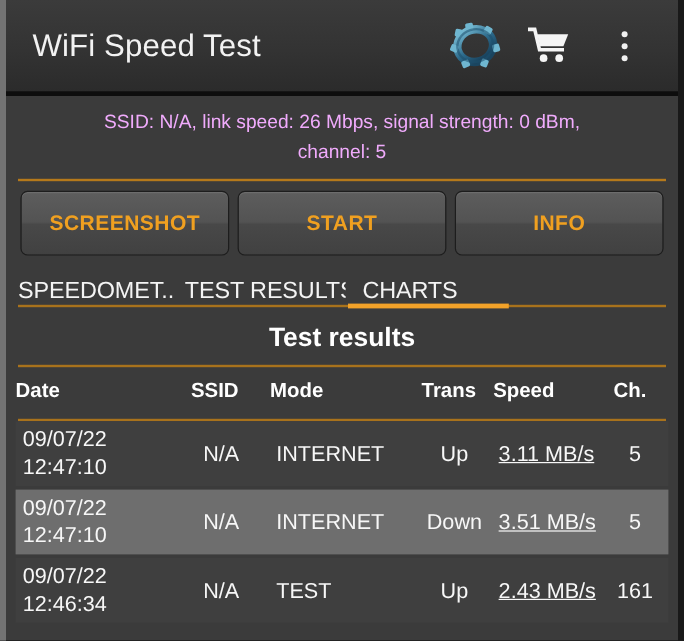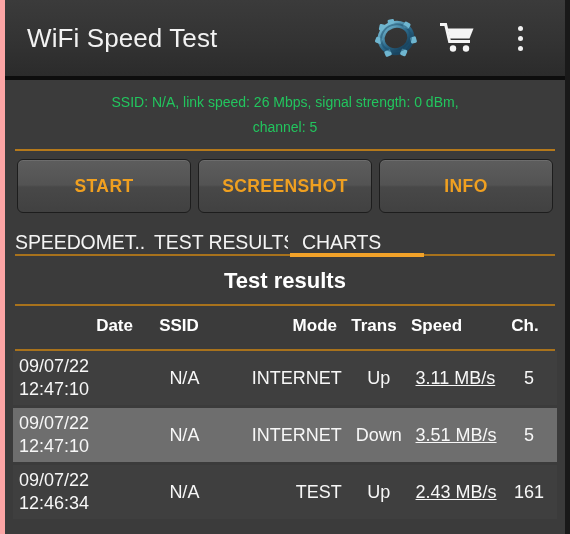--- a/index.html
+++ b/index.html
@@ -14,21 +14,21 @@
     font-family: "Liberation Sans", sans-serif;
     -webkit-font-smoothing: antialiased;
   }
 
   #app {
     position: relative;
     width: 570px;
     height: 534px;
     background: #3b3b3b;
     box-sizing: border-box;
-    border-left: 5px solid #fca5a5;
+    border-left: 5px solid #737373;
     border-right: 5px solid #191919;
     overflow: hidden;
   }
 
   
   .titlebar {
     position: relative;
     height: 80px;
     background: linear-gradient(to bottom, #3b3b3b 0%, #333333 55%, #2b2b2b 100%);
     border-bottom: 4px solid #0d0d0d;
@@ -71,22 +71,22 @@
     width: 5px;
     height: 5px;
     border-radius: 50%;
     background: #f0f0f0;
   }
 
   
   .infostrip {
     padding: 10px 24px 6px;
     text-align: center;
-    color: #22c55e;
-    font-size: 14px;
+    color: #f0abfc;
+    font-size: 16px;
     line-height: 25px;
   }
 
   .rule {
     height: 2px;
     background: #b5791b;
     margin: 3px 10px 0 10px;
   }
   .rule.dim { background: #a8721c; }
 
@@ -182,26 +182,26 @@
     color: #f7f7f7;
     font-size: 18px;
     margin: 0 8px 3px 8px;
     background: #3f3f3f;
     box-sizing: border-box;
   }
   .trow.alt { background: #6e6e6e; }
 
   .c-date   { width: 120px; text-align: left;   padding-left: 6px; }
   .c-ssid   { width: 92px;  text-align: center; }
-  .c-mode   { width: 112px; text-align: right; }
+  .c-mode   { width: 112px; text-align: left; }
   .c-trans  { width: 74px;  text-align: center; }
   .c-speed  { width: 86px;  text-align: left; }
   .c-ch     { width: 56px;  text-align: center; }
 
-  .thead .c-date { text-align: right; padding-left: 0; }
+  .thead .c-date { text-align: left; padding-left: 0; }
 
   .trow .c-date { line-height: 23px; }
   .trow .c-speed { line-height: 23px; text-decoration: underline; }
 
   .bottomfill { height: 20px; }
 </style>
 </head>
 <body>
 
 <div id="app">
@@ -262,22 +262,22 @@
   </div>
 
   <div class="infostrip">
     <div>SSID: N/A, link speed: 26 Mbps, signal strength: 0 dBm,</div>
     <div>channel: 5</div>
   </div>
 
   <div class="rule"></div>
 
   <div class="btnrow">
+    <div class="abtn">SCREENSHOT</div>
     <div class="abtn">START</div>
-    <div class="abtn">SCREENSHOT</div>
     <div class="abtn">INFO</div>
   </div>
 
   <div class="tabs">
     <div class="tab t1">SPEEDOMET..</div>
     <div class="tab t3">TEST RESULTS</div>
     <div class="tab t4">CHARTS</div>
     <div class="tabs-underline"></div>
     <div class="tabs-indicator"></div>
   </div>

